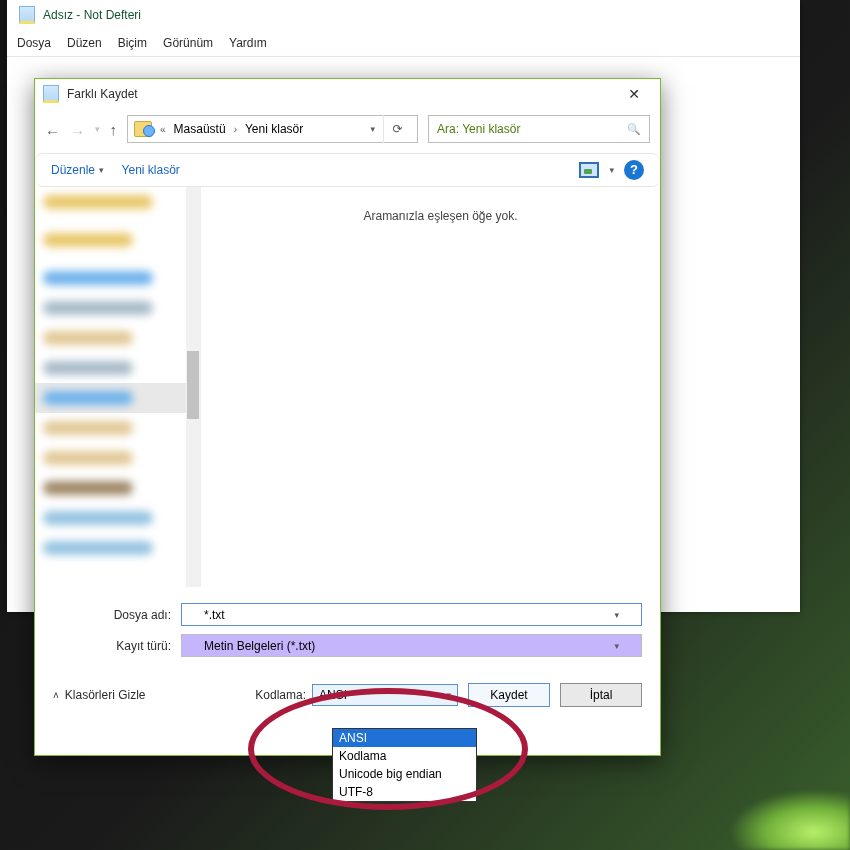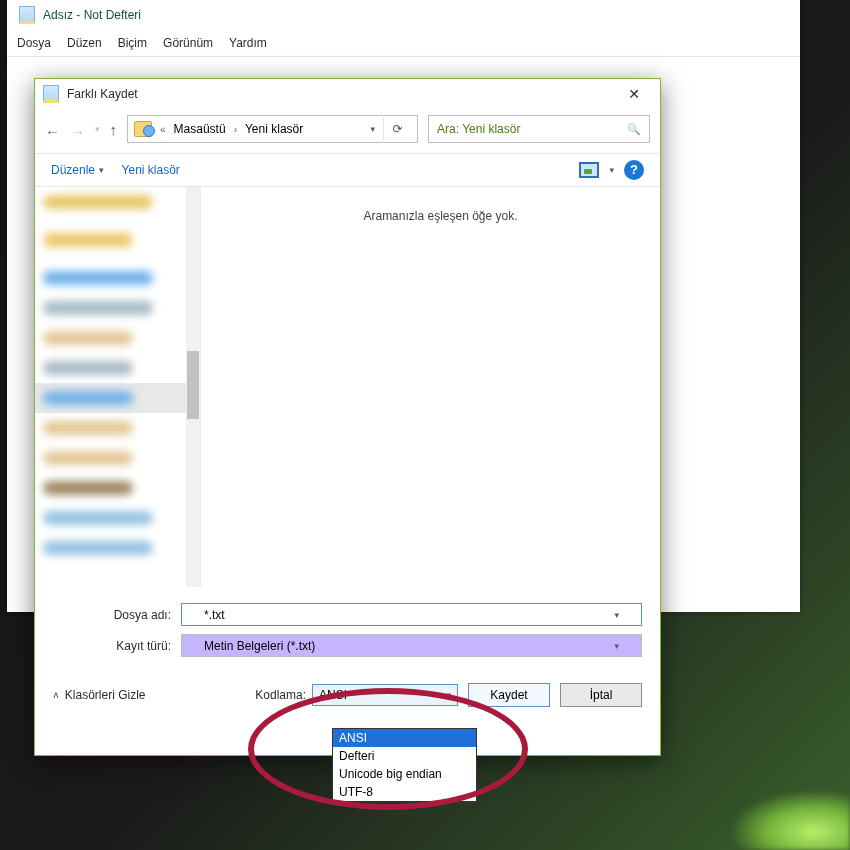--- a/index.html
+++ b/index.html
@@ -21,21 +21,21 @@
   .navrow { display:flex; align-items:center; gap:10px; padding:6px 10px 10px 10px; }
   .navicons { display:flex; align-items:center; gap:10px; color:#5a5a5a; }
   .navicons .dis { color:#c0c0c0; }
   .arrow { font-size:15px; }
   .breadcrumb { flex:1; height:28px; border:1px solid #bdbdbd; display:flex; align-items:center; padding:0 6px; gap:8px; }
   .breadcrumb .fico { width:18px; height:16px; background:#f7d774; border:1px solid #c2a94d; border-radius:2px; position:relative; }
   .breadcrumb .fico::after{content:"";position:absolute;right:-4px;top:3px;width:10px;height:10px;border-radius:50%;background:#6bb2ff;border:1px solid #2c78c2;}
   .breadcrumb .caret{font-size:10px;color:#5a5a5a;}
   .refresh { width:28px; height:28px; display:flex;align-items:center;justify-content:center;color:#5a5a5a;border-left:1px solid #e6e6e6; }
   .search { width:222px; height:28px; border:1px solid #bdbdbd; display:flex; align-items:center; padding:0 8px; color:#4d7c0f; justify-content:space-between; }
-  .toolbar { display:flex; align-items:center; gap:18px; padding:6px 16px; border-top:1px solid #e6e6e6;border-bottom:1px solid #e6e6e6; }
+  .toolbar { display:flex; align-items:center; gap:18px; padding:6px 16px; border-top:1px solid #e6e6e6;border-bottom:1px solid #e6e6e6;border-radius:8px; }
   .toolbar .link { color:#1565c0; display:flex;align-items:center;gap:4px; }
   .toolbar .spacer { flex:1; }
   .viewgrp { display:flex; align-items:center; gap:10px; }
   .thumb { width:20px;height:16px;background:#cfe4ff;border:2px solid #2f6fb3;position:relative; }
   .thumb::after{content:"";position:absolute;left:3px;bottom:2px;width:8px;height:5px;background:#5aa24a;border-radius:1px;}
   .qmark { width:20px;height:20px;border-radius:50%;background:#1976d2;color:#fff;text-align:center;line-height:20px;font-size:13px;font-weight:bold; }
   .body { display:flex; height:400px;gap:20px; }
   .side { width:166px; position:relative; overflow:hidden; border-right:1px solid #eee; }
   .side::before{content:"";position:absolute;right:0;top:0;width:14px;height:100%;background:#f1f1f1;}
   .side .scrollthumb{position:absolute;right:1px;top:164px;width:12px;height:68px;background:#c2c2c2;}
@@ -209,18 +209,18 @@
         <span class="caretd">▾</span>
       </div>
       <div class="btn primary">Kaydet</div>
       <div class="btn">İptal</div>
     </div>
   </div>
 </div>
 
 <div class="dropdown">
   <div class="sel">ANSI</div>
-  <div>Defteri</div>
+  <div>Kodlama</div>
   <div>Unicode big endian</div>
   <div>UTF-8</div>
 </div>
 
 <div class="ellipse"></div>
 
 </body></html>

